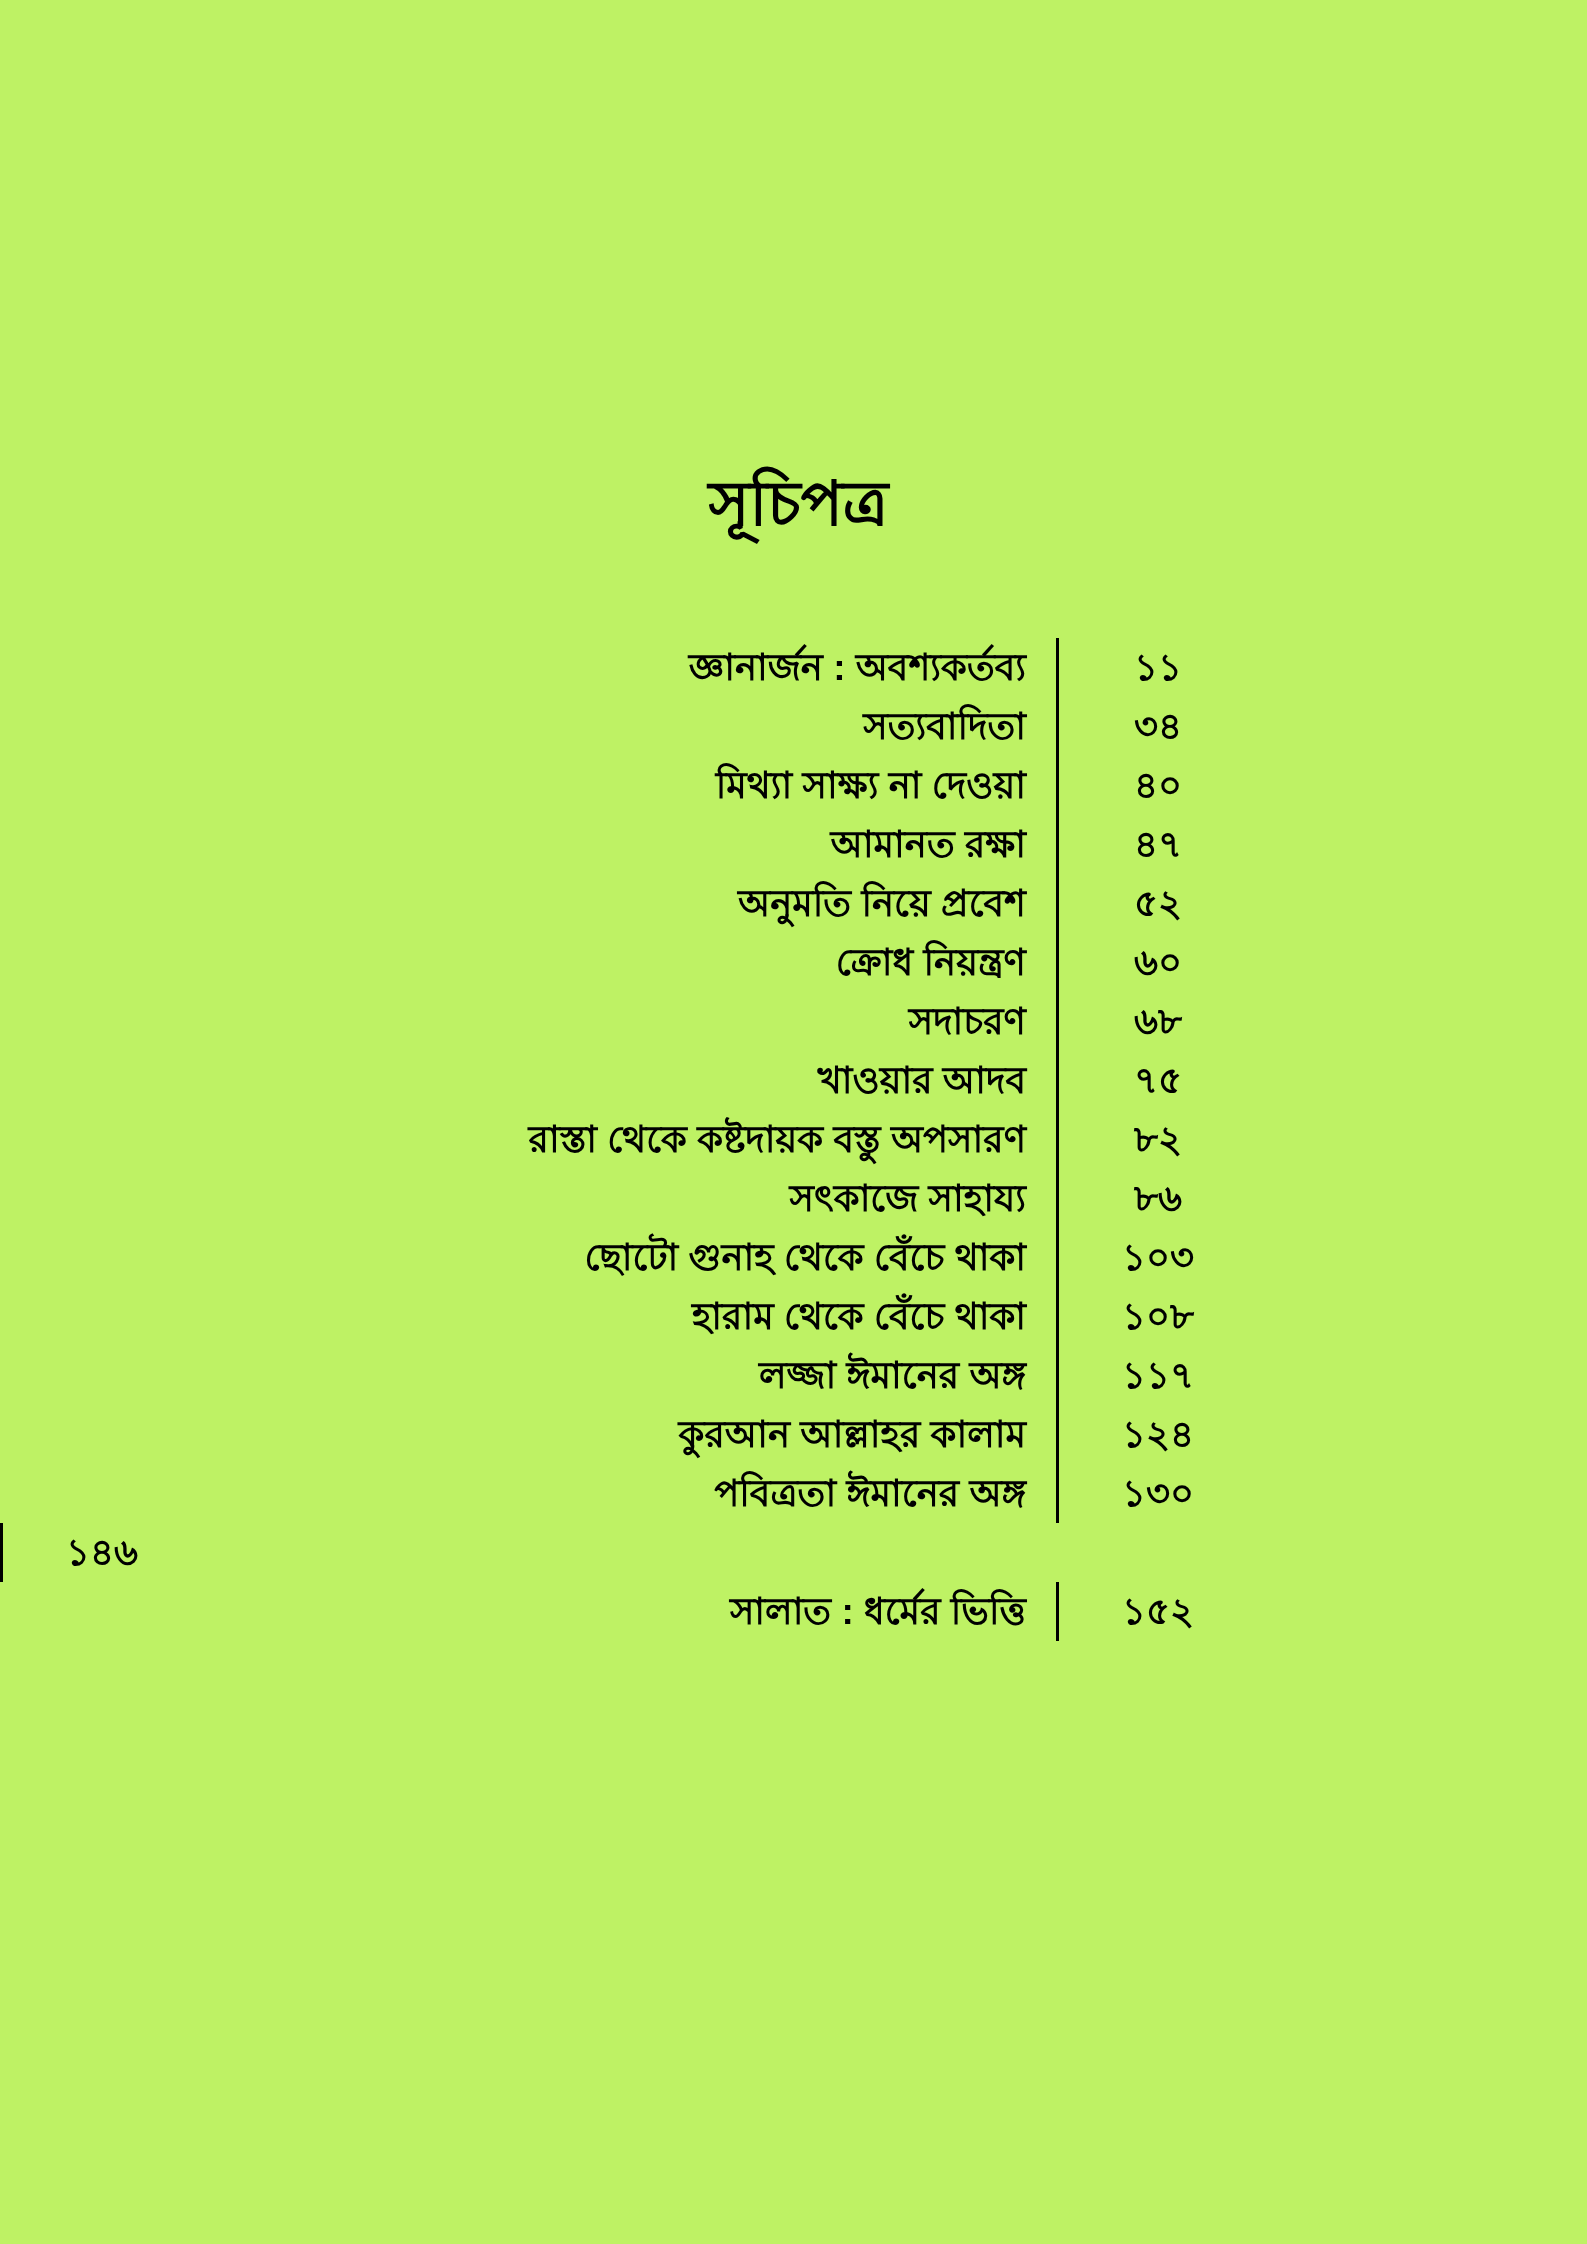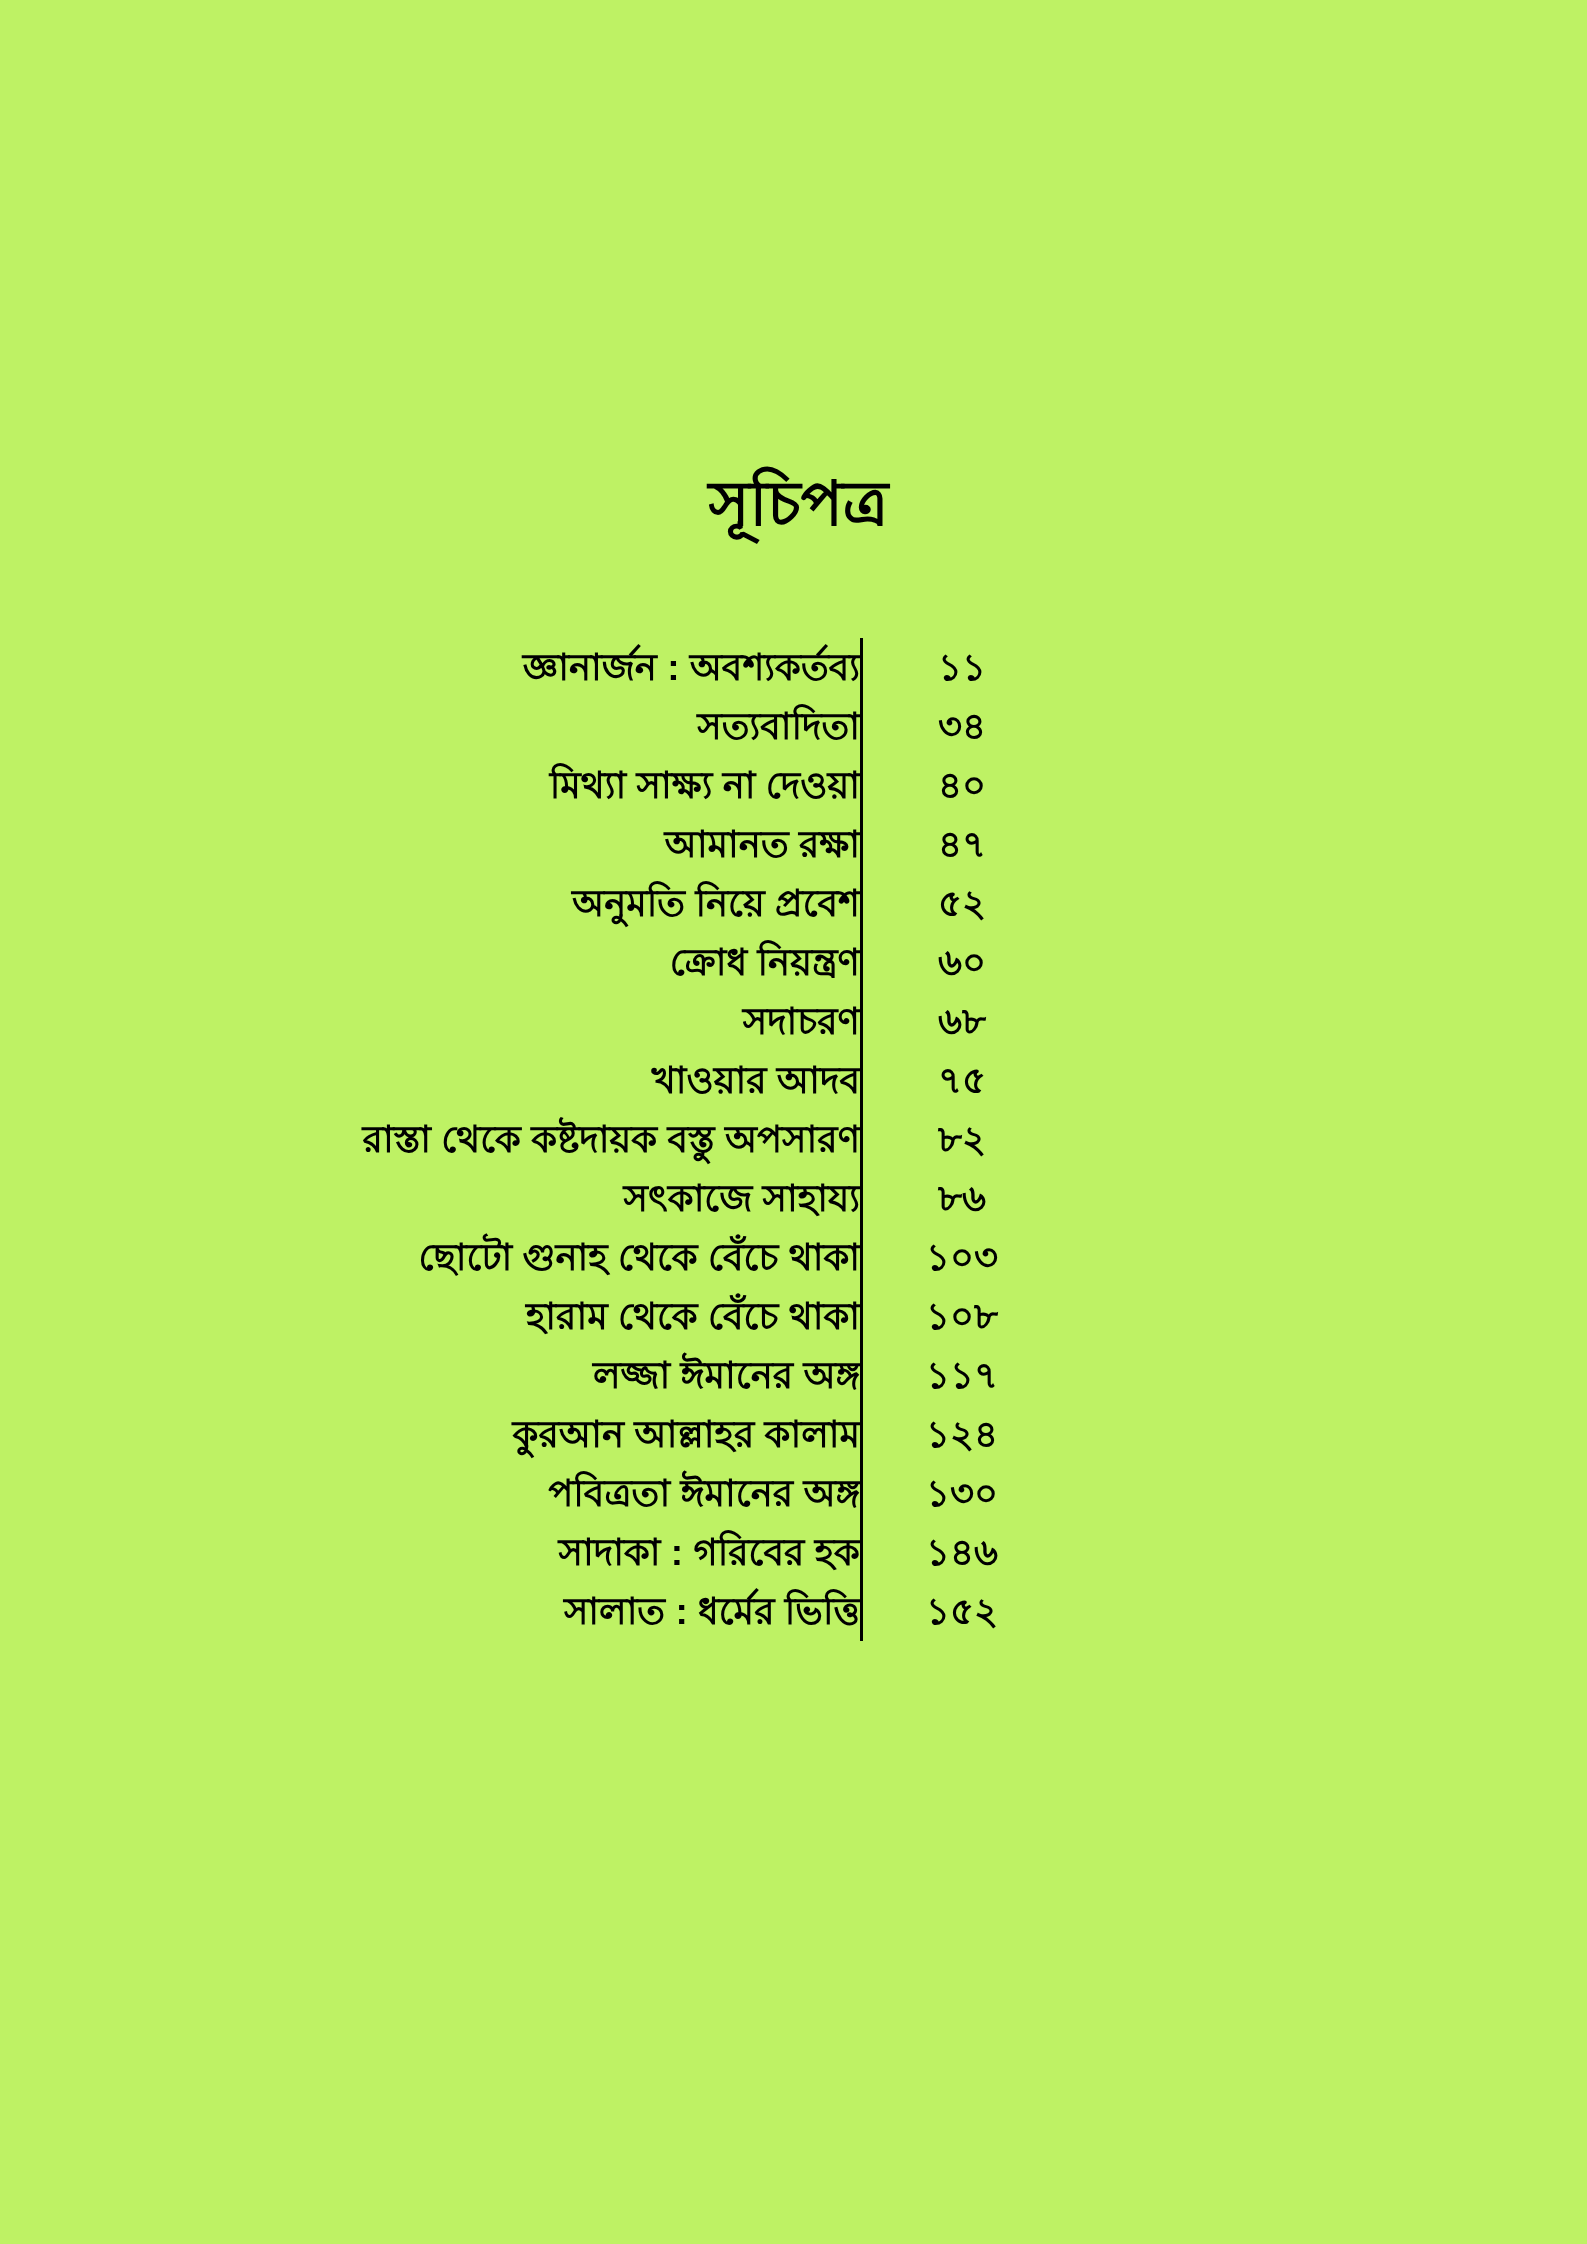--- a/index.html
+++ b/index.html
@@ -47,22 +47,23 @@
   }
   .toc-row {
     display: flex;
     align-items: baseline;
     justify-content: flex-start;
     padding: 0;
     margin: 0;
     height: 59px;
   }
   .toc-label {
-    width: 860px;
+    width: 1056px;
     text-align: right;
+    padding-right: 30px;
     box-sizing: border-box;
     font-size: 37px;
     font-weight: 700;
     font-family: "Liberation Sans", "DejaVu Sans", sans-serif;
     white-space: nowrap;
   }
   .toc-sep {
     width: 3px;
     align-self: stretch;
     background: #000000;
@@ -154,21 +155,20 @@
         <span class="toc-label">কুরআন আল্লাহর কালাম</span>
         <span class="toc-sep"></span>
         <span class="toc-page">১২৪</span>
       </li>
       <li class="toc-row">
         <span class="toc-label">পবিত্রতা ঈমানের অঙ্গ</span>
         <span class="toc-sep"></span>
         <span class="toc-page">১৩০</span>
       </li>
       <li class="toc-row">
-        <span class="toc-label">সাদাকা : গরিবের হক</span>
         <span class="toc-sep"></span>
         <span class="toc-page">১৪৬</span>
       </li>
       <li class="toc-row">
         <span class="toc-label">সালাত : ধর্মের ভিত্তি</span>
         <span class="toc-sep"></span>
         <span class="toc-page">১৫২</span>
       </li>
     </ul>
   </div>

